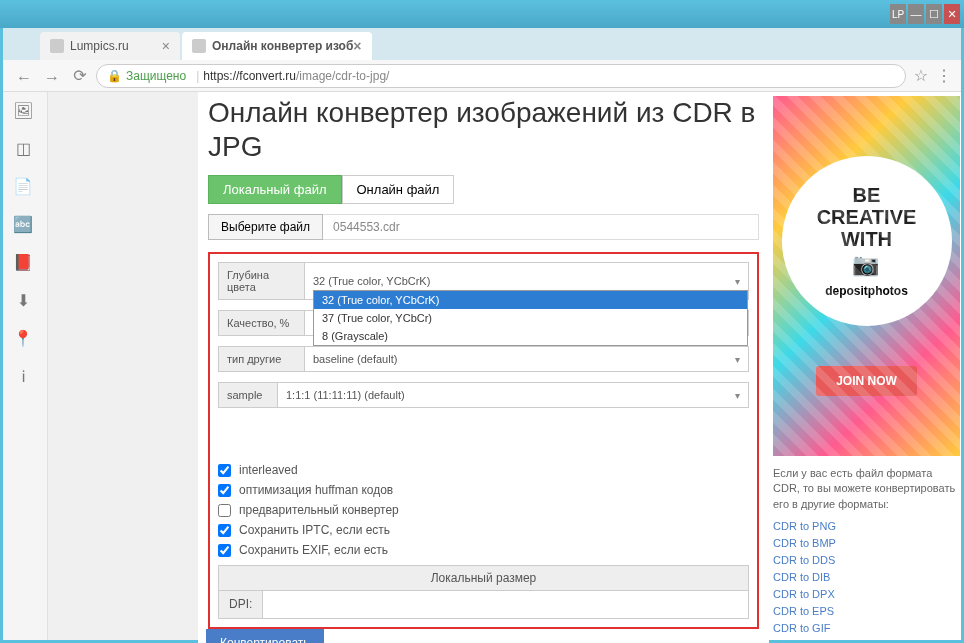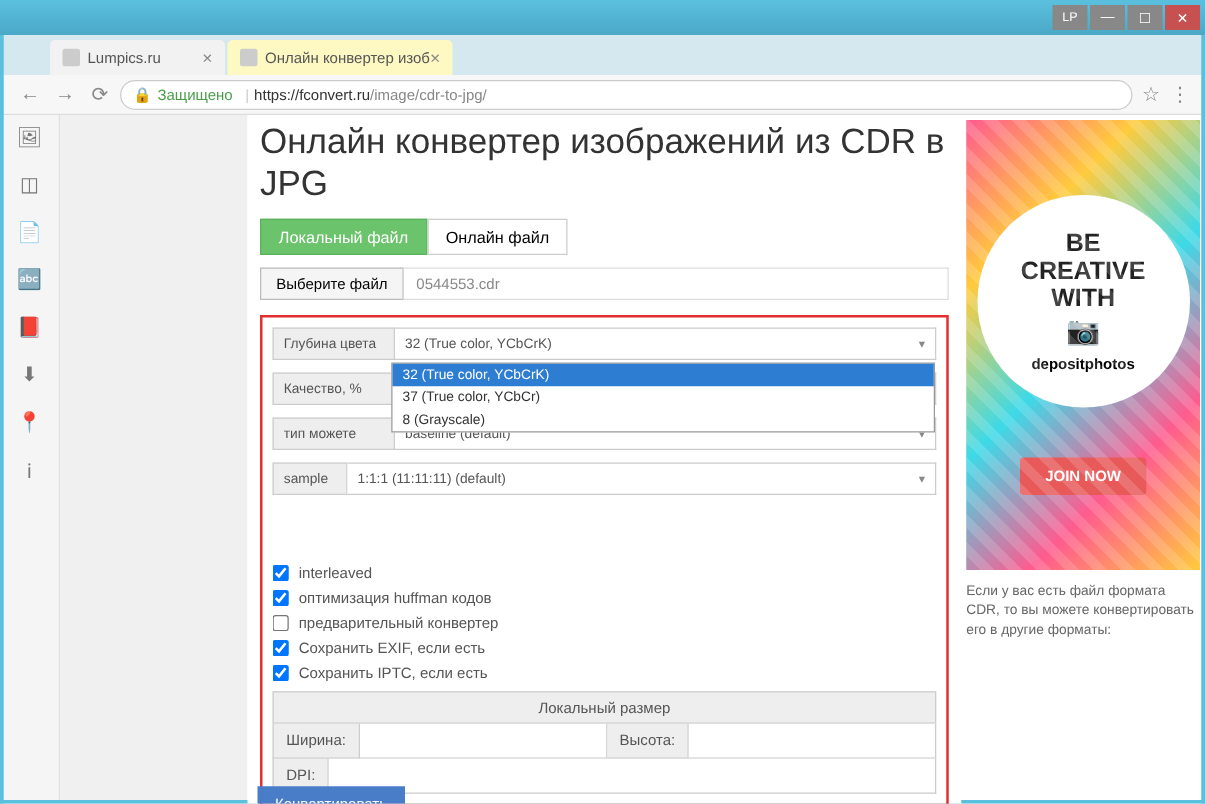--- a/index.html
+++ b/index.html
@@ -1,30 +1,30 @@
 <!DOCTYPE html>
 <html><head>
   <meta charset="utf-8">
   <style>
     * { margin: 0; padding: 0; box-sizing: border-box; font-family: Arial, sans-serif; }
     body { background: #fff; width: 964px; height: 643px; overflow: hidden; position: relative; }
     
     
     .window-titlebar { height: 28px; background: linear-gradient(to bottom, #5bc0de, #4aa8c7); display: flex; justify-content: flex-end; align-items: center; padding: 0 4px; }
     .window-controls { display: flex; gap: 2px; }
-    .win-btn { width: 28px; height: 20px; display: flex; align-items: center; justify-content: center; font-size: 11px; color: #fff; cursor: pointer; }
+    .win-btn { width: 16px; height: 20px; display: flex; align-items: center; justify-content: center; font-size: 11px; color: #fff; cursor: pointer; }
     .win-lp { background: #888; padding: 0 6px; font-size: 10px; }
     .win-min { background: #888; }
     .win-max { background: #888; }
     .win-close { background: #c75050; }
     
     
     .tab-bar { height: 32px; background: #d6e8ef; display: flex; align-items: flex-end; padding-left: 40px; }
     .tab { height: 28px; background: #f2f2f2; border-radius: 4px 4px 0 0; display: flex; align-items: center; padding: 0 10px; margin-right: 2px; font-size: 12px; color: #555; min-width: 140px; }
-    .tab.active { background: #fef9c3; }
+    .tab.active { background: #ffffff; font-weight: bold; }
     .tab-icon { width: 14px; height: 14px; margin-right: 6px; background: #ccc; border-radius: 2px; }
     .tab-close { margin-left: auto; color: #888; font-size: 14px; }
     
     
     .address-bar { height: 32px; background: #f7f7f7; display: flex; align-items: center; padding: 0 12px; border-bottom: 1px solid #ddd; }
     .nav-btn { width: 24px; height: 24px; display: flex; align-items: center; justify-content: center; color: #888; font-size: 16px; margin-right: 4px; }
     .url-box { flex: 1; height: 24px; background: #fff; border: 1px solid #ccc; border-radius: 12px; display: flex; align-items: center; padding: 0 10px; font-size: 12px; }
     .secure-badge { color: #4a9e4a; margin-right: 6px; display: flex; align-items: center; gap: 4px;}
     .url-text { color: #333; text-align: right; }
     .url-path { color: #888; }
@@ -51,21 +51,21 @@
     .source-btn.active { background: #6bc36b; color: #fff; border-color: #5ab35a; }
     
     .file-select-row { display: flex; margin-bottom: 12px; }
     .file-btn { padding: 5px 12px; font-size: 12px; border: 1px solid #bbb; background: #f5f5f5; text-align: center; }
     .file-name-box { flex: 1; padding: 5px 10px; font-size: 12px; border: 1px solid #ddd; border-left: none; color: #888; background: #fff; }
     
     
     .options-box { border: 2px solid #e03030; padding: 8px; position: relative; }
     
     .opt-row { display: flex; margin-bottom: 10px; align-items: stretch; }
-    .opt-label { width: 98px; padding: 6px 8px; background: #eee; border: 1px solid #ccc; font-size: 11px; color: #555; }
+    .opt-label { width: 87px; padding: 6px 8px; background: #eee; border: 1px solid #ccc; font-size: 11px; color: #555; }
     .opt-select { flex: 1; padding: 6px 8px; border: 1px solid #ccc; border-left: none; background: #fff; font-size: 11px; color: #555; display: flex; justify-content: space-between; align-items: center; position: relative; }
     .opt-select::after { content: '▾'; color: #888; font-size: 10px; }
     
     
     .dropdown-open { position: absolute; left: 103px; right: 9px; top: 36px; background: #fff; border: 1px solid #999; z-index: 10; }
     .dropdown-item { padding: 3px 8px; font-size: 11px; color: #333; }
     .dropdown-item.selected { background: #2d7dd2; color: #fff; }
     
     .checkbox-row { display: flex; align-items: center; margin-bottom: 6px; font-size: 12px; color: #555; }
     .checkbox-row input { margin-right: 8px; }
@@ -180,21 +180,21 @@
         <div class="dropdown-item">37 (True color, YCbCr)</div>
         <div class="dropdown-item">8 (Grayscale)</div>
       </div>
 
       <div class="opt-row">
         <div class="opt-label">Качество, %</div>
         <div class="opt-select" style="background:#fff"></div>
       </div>
 
       <div class="opt-row" style="margin-top:8px">
-        <div class="opt-label">тип можете</div>
+        <div class="opt-label">тип другие</div>
         <div class="opt-select">
           <span>baseline (default)</span>
         </div>
       </div>
 
       <div class="opt-row">
         <div class="opt-label" style="width:60px">sample</div>
         <div class="opt-select">
           <span>1:1:1 (11:11:11) (default)</span>
         </div>
@@ -208,35 +208,29 @@
           <div class="checkbox-row">
             <input type="checkbox" checked="" style="">
             <span>оптимизация huffman кодов</span>
           </div>
           <div class="checkbox-row">
             <input type="checkbox" style="">
             <span>предварительный конвертер</span>
           </div>
           <div class="checkbox-row">
             <input type="checkbox" checked="" style="">
+            <span>Сохранить IPTC, если есть</span>
+          </div>
+          <div class="checkbox-row">
+            <input type="checkbox" checked="" style="">
             <span>Сохранить EXIF, если есть</span>
           </div>
-          <div class="checkbox-row">
-            <input type="checkbox" checked="" style="">
-            <span>Сохранить IPTC, если есть</span>
-          </div>
         </div>
 
       <div class="resize-header">Локальный размер</div>
-      <div class="resize-row">
-        <div class="resize-label">Ширина:</div>
-        <input class="resize-input" style="">
-        <div class="resize-label" style="border-left:none">Высота:</div>
-        <input class="resize-input" style="">
-      </div>
       <div class="dpi-row">
         <div class="resize-label" style="border-top:none">DPI:</div>
         <input class="resize-input" style="border-top: none;">
       </div>
 
     </div>
   </div>
 
   <div class="right-sidebar">
     <div class="ad-box">
@@ -245,16 +239,25 @@
         <div class="ad-text">BE</div>
         <div class="ad-text">CREATIVE</div>
         <div class="ad-text">WITH</div>
         <div class="ad-cam">📷</div>
         <div class="ad-logo">depositphotos</div>
       </div>
       <div class="ad-cta">JOIN NOW</div>
     </div>
 
     <div class="sidebar-text">Если у вас есть файл формата CDR, то вы можете конвертировать его в другие форматы:</div>
+    <div class="link-list" id="links-container">
+        <a href="#">CDR to PNG</a>
+        <a href="#">CDR to BMP</a>
+        <a href="#">CDR to DDS</a>
+        <a href="#">CDR to DIB</a>
+        <a href="#">CDR to DPX</a>
+        <a href="#">CDR to EPS</a>
+        <a href="#">CDR to GIF</a>
+      </div>
   </div>
 </div>
 
 <div class="convert-btn-partial">Конвертировать</div>
 
 </body></html>

